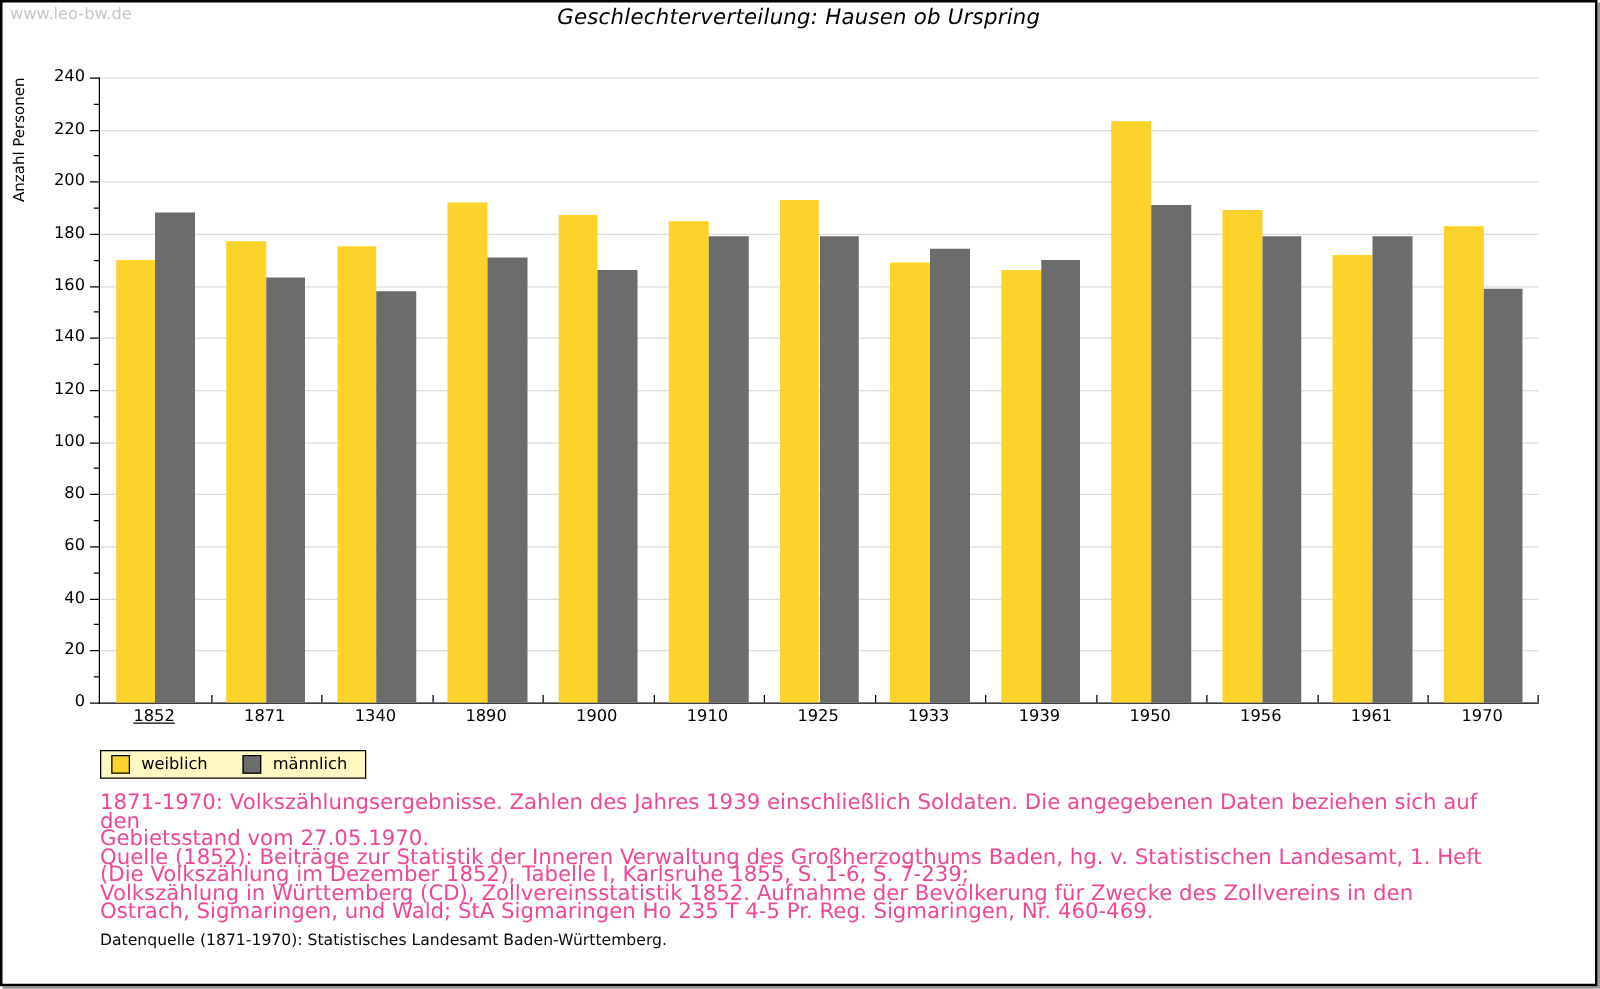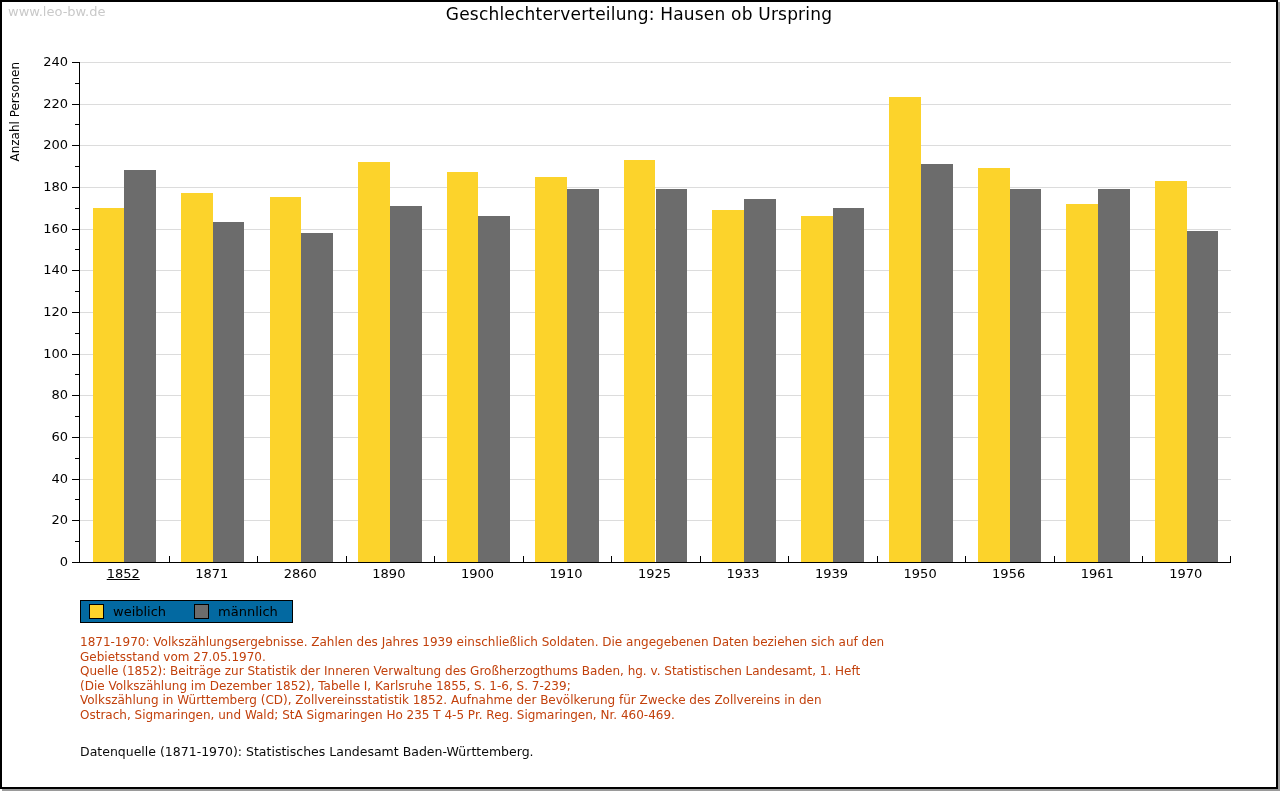--- a/index.html
+++ b/index.html
@@ -1,41 +1,41 @@
 <!DOCTYPE html>
 <html><head>
 <meta charset="utf-8">
 <style>
   html,body{margin:0;padding:0;background:#fff;width:1280px;height:791px;
     font-family:"DejaVu Sans","Liberation Sans",sans-serif;color:#000;}
   .frame{position:absolute;left:0;top:0;width:1274px;height:785px;
     border:2px solid #000;box-shadow:2px 2px 0 0 #9a9a9a;background:#fff;}
   .watermark{position:absolute;left:8px;top:4px;font-size:13px;color:#c9c9c9;}
   .chart-title{position:absolute;left:0;top:4px;width:1278px;text-align:center;
-    font-size:17px;letter-spacing:0.2px;}
+    font-size:17px;letter-spacing:0.2px;font-style:italic;}
   .y-axis-title{position:absolute;left:8px;top:62px;font-size:12px;
     transform:rotate(-90deg) translate(-100%,0);transform-origin:0 0;white-space:nowrap;}
   .plot{position:absolute;left:79px;top:62px;width:1151px;height:500px;
     border-left:1px solid #000;border-bottom:1px solid #000;}
   .gridline{position:absolute;left:0;width:100%;height:1px;background:#dcdcdc;}
   .ytick-major{position:absolute;left:-8px;width:8px;height:1px;background:#000;}
   .ytick-minor{position:absolute;left:-5px;width:5px;height:1px;background:#000;}
   .ylab{position:absolute;right:0;height:14px;line-height:14px;font-size:13px;text-align:right;}
   .ylabels{position:absolute;left:0;top:62px;width:68px;height:500px;}
   .bar{position:absolute;bottom:0;}
   .xsep{position:absolute;bottom:0;width:1px;height:6px;background:#000;}
   .xlabels{position:absolute;left:79px;top:566px;width:1151px;height:16px;}
   .xlab{position:absolute;top:0;font-size:13px;white-space:nowrap;transform:translateX(-50%);}
   .legend{position:absolute;left:80px;top:600px;border:1px solid #000;
-    display:inline-flex;align-items:center;gap:28px;padding:3px 14px 3px 8px;background:#0369a1;}
+    display:inline-flex;align-items:center;gap:28px;padding:3px 14px 3px 8px;background:#fef9c3;}
   .legend-item{display:flex;align-items:center;gap:9px;}
   .legend-swatch{width:13px;height:13px;border:1px solid #000;}
   .legend-label{font-size:13px;}
-  .footnotes{position:absolute;left:80px;top:635px;width:1120px;font-size:12px;
-    line-height:14.5px;color:#c2410c;}
+  .footnotes{position:absolute;left:80px;top:635px;width:1120px;font-size:17px;
+    line-height:14.5px;color:#ec4899;}
   .source-line{position:absolute;left:80px;top:744px;font-size:12.5px;color:#0a0a0a;}
 </style>
 </head>
 <body>
 
 <div class="frame"></div>
 
 <div class="watermark">www.leo-bw.de</div>
 
 <div class="chart-title">Geschlechterverteilung: Hausen ob Urspring</div>
@@ -133,21 +133,21 @@
     <div class="xsep" style="left: 974px;"></div>
     <div class="bar" style="left: 1075.03px; width: 31.7px; height: 381px; background: rgb(252, 211, 43);"></div>
     <div class="bar" style="left: 1106.73px; width: 31.7px; height: 331px; background: rgb(108, 108, 108);"></div>
     <div class="xsep" style="left: 1062px;"></div>
     <div class="xsep" style="left: 1150px;"></div>
   </div>
 
 <div class="xlabels">
     <div class="xlab" style="left: 44.2692px; text-decoration: underline;">1852</div>
     <div class="xlab" style="left: 132.808px;">1871</div>
-    <div class="xlab" style="left: 221.346px;">2860</div>
+    <div class="xlab" style="left: 221.346px;">1340</div>
     <div class="xlab" style="left: 309.885px;">1890</div>
     <div class="xlab" style="left: 398.423px;">1900</div>
     <div class="xlab" style="left: 486.962px;">1910</div>
     <div class="xlab" style="left: 575.5px;">1925</div>
     <div class="xlab" style="left: 664.038px;">1933</div>
     <div class="xlab" style="left: 752.577px;">1939</div>
     <div class="xlab" style="left: 841.115px;">1950</div>
     <div class="xlab" style="left: 929.654px;">1956</div>
     <div class="xlab" style="left: 1018.19px;">1961</div>
     <div class="xlab" style="left: 1106.73px;">1970</div>

